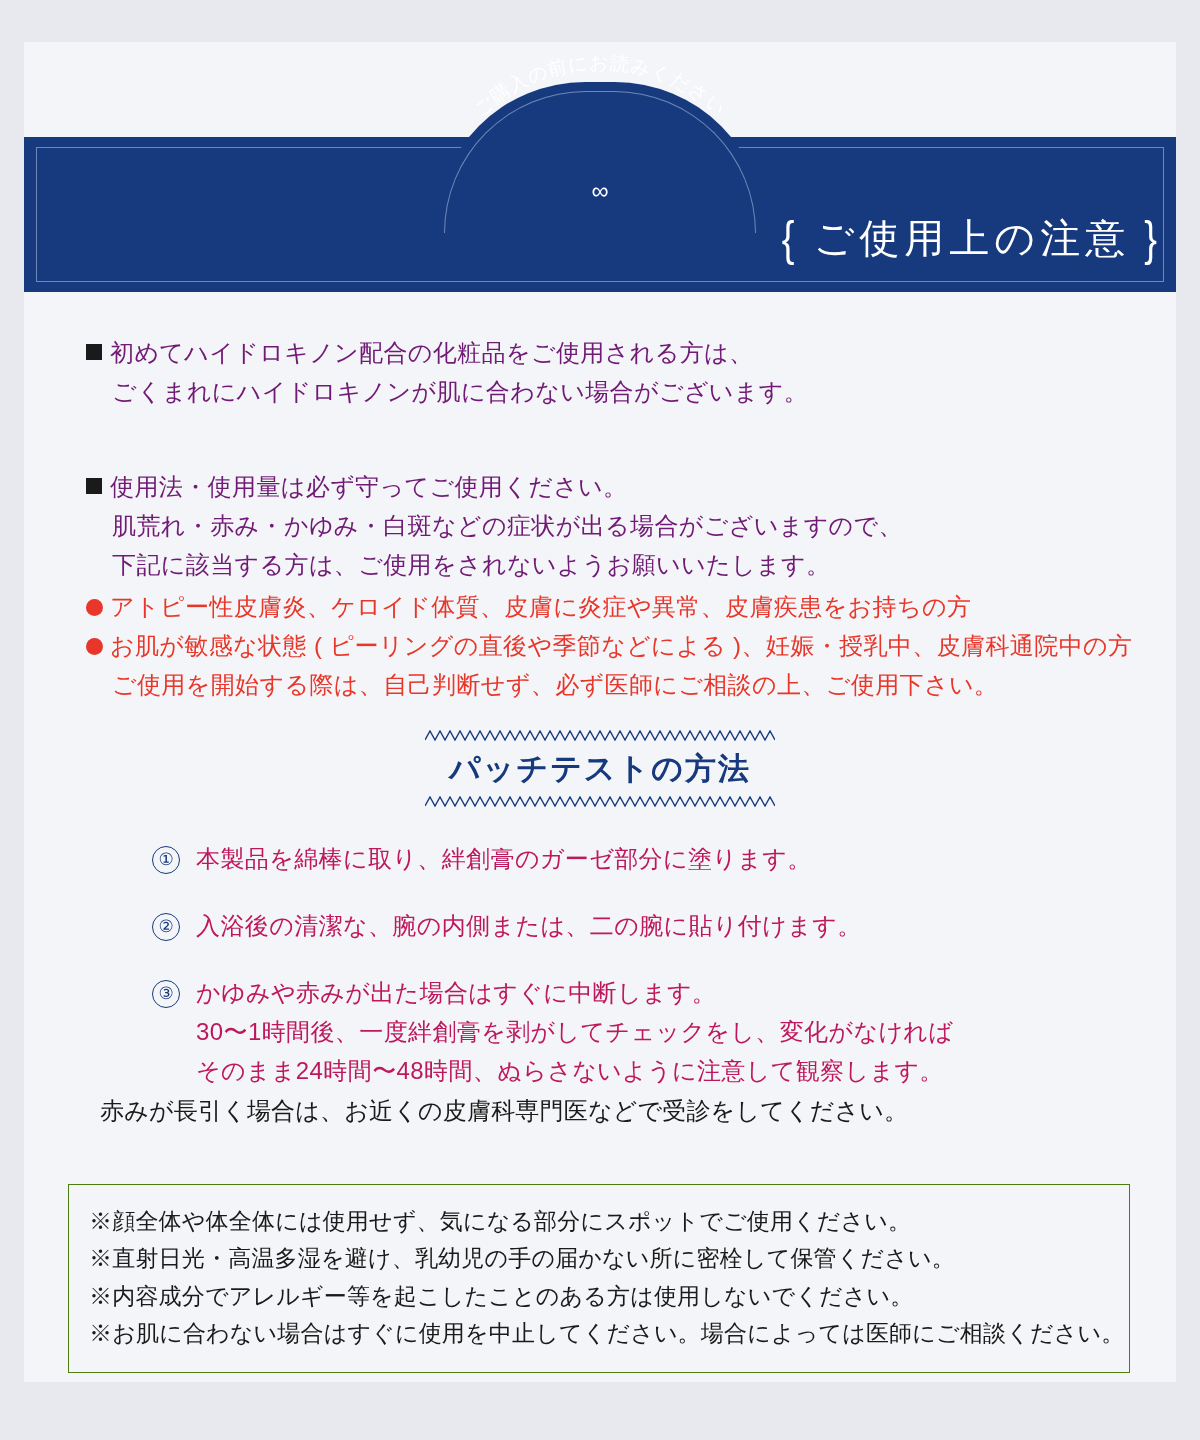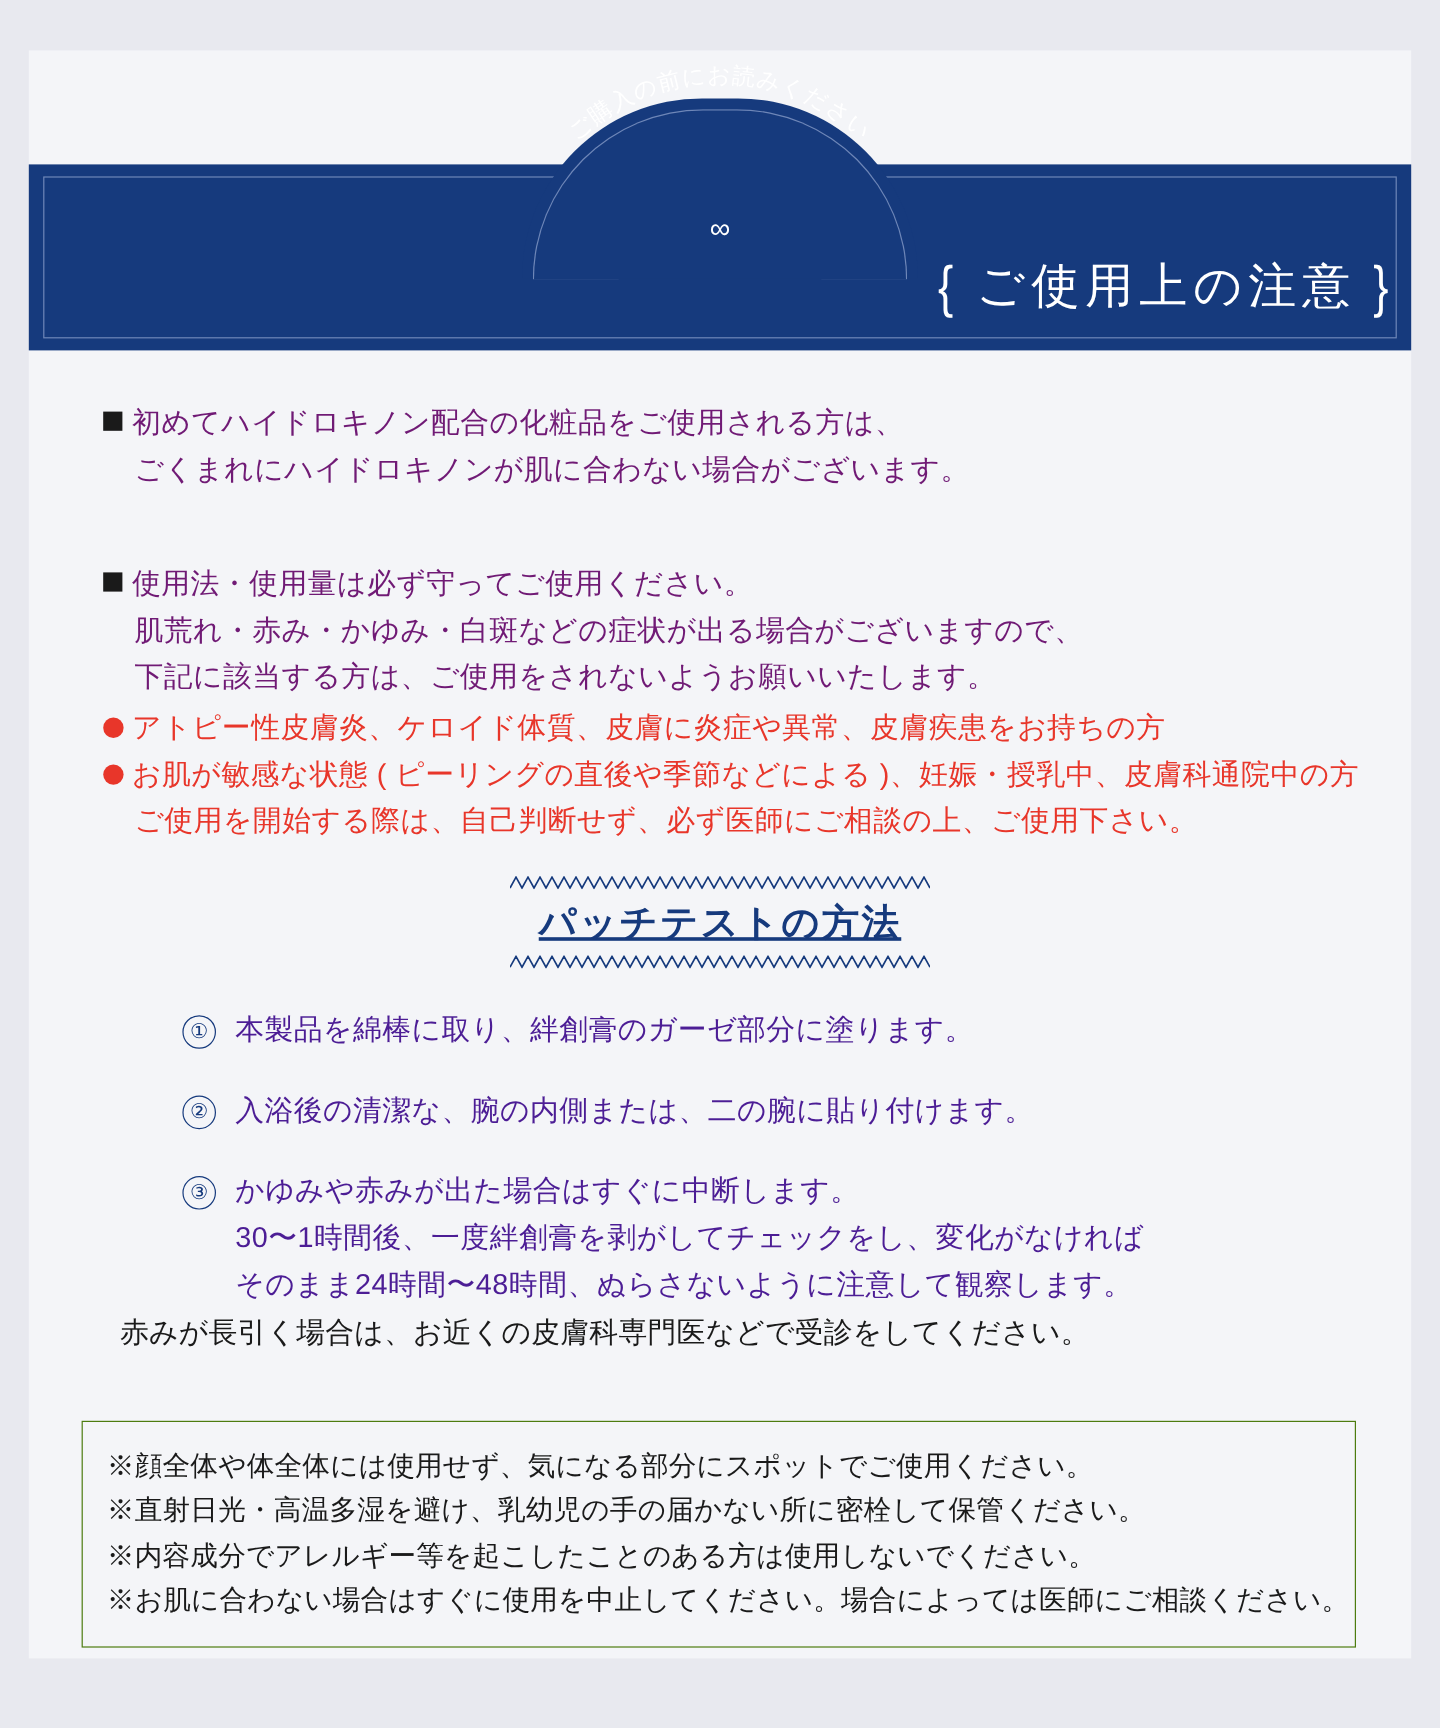--- a/index.html
+++ b/index.html
@@ -184,21 +184,20 @@
     margin: 0 auto;
     width: 350px;
     height: 11px;
   }
   .patch-title {
     color: #163a7d;
     font-size: 31px;
     font-weight: bold;
     letter-spacing: 2px;
     margin: 7px 0 6px 0;
-    text-decoration: underline;
   }
 
   .steps {
     position: absolute;
     left: 128px;
     top: 548px;
     width: 960px;
   }
   .step {
     display: flex;
@@ -213,21 +212,21 @@
     border-radius: 50%;
     color: #163a7d;
     font-size: 17px;
     line-height: 26px;
     text-align: center;
     margin-top: 6px;
     margin-right: 16px;
     box-sizing: border-box;
   }
   .step-text {
-    color: #4c1d95;
+    color: #be185d;
     font-size: 24px;
     line-height: 1.62;
     letter-spacing: 0.4px;
   }
 
   .closing {
     position: absolute;
     left: 76px;
     top: 800px;
     color: #1a1a1a;

